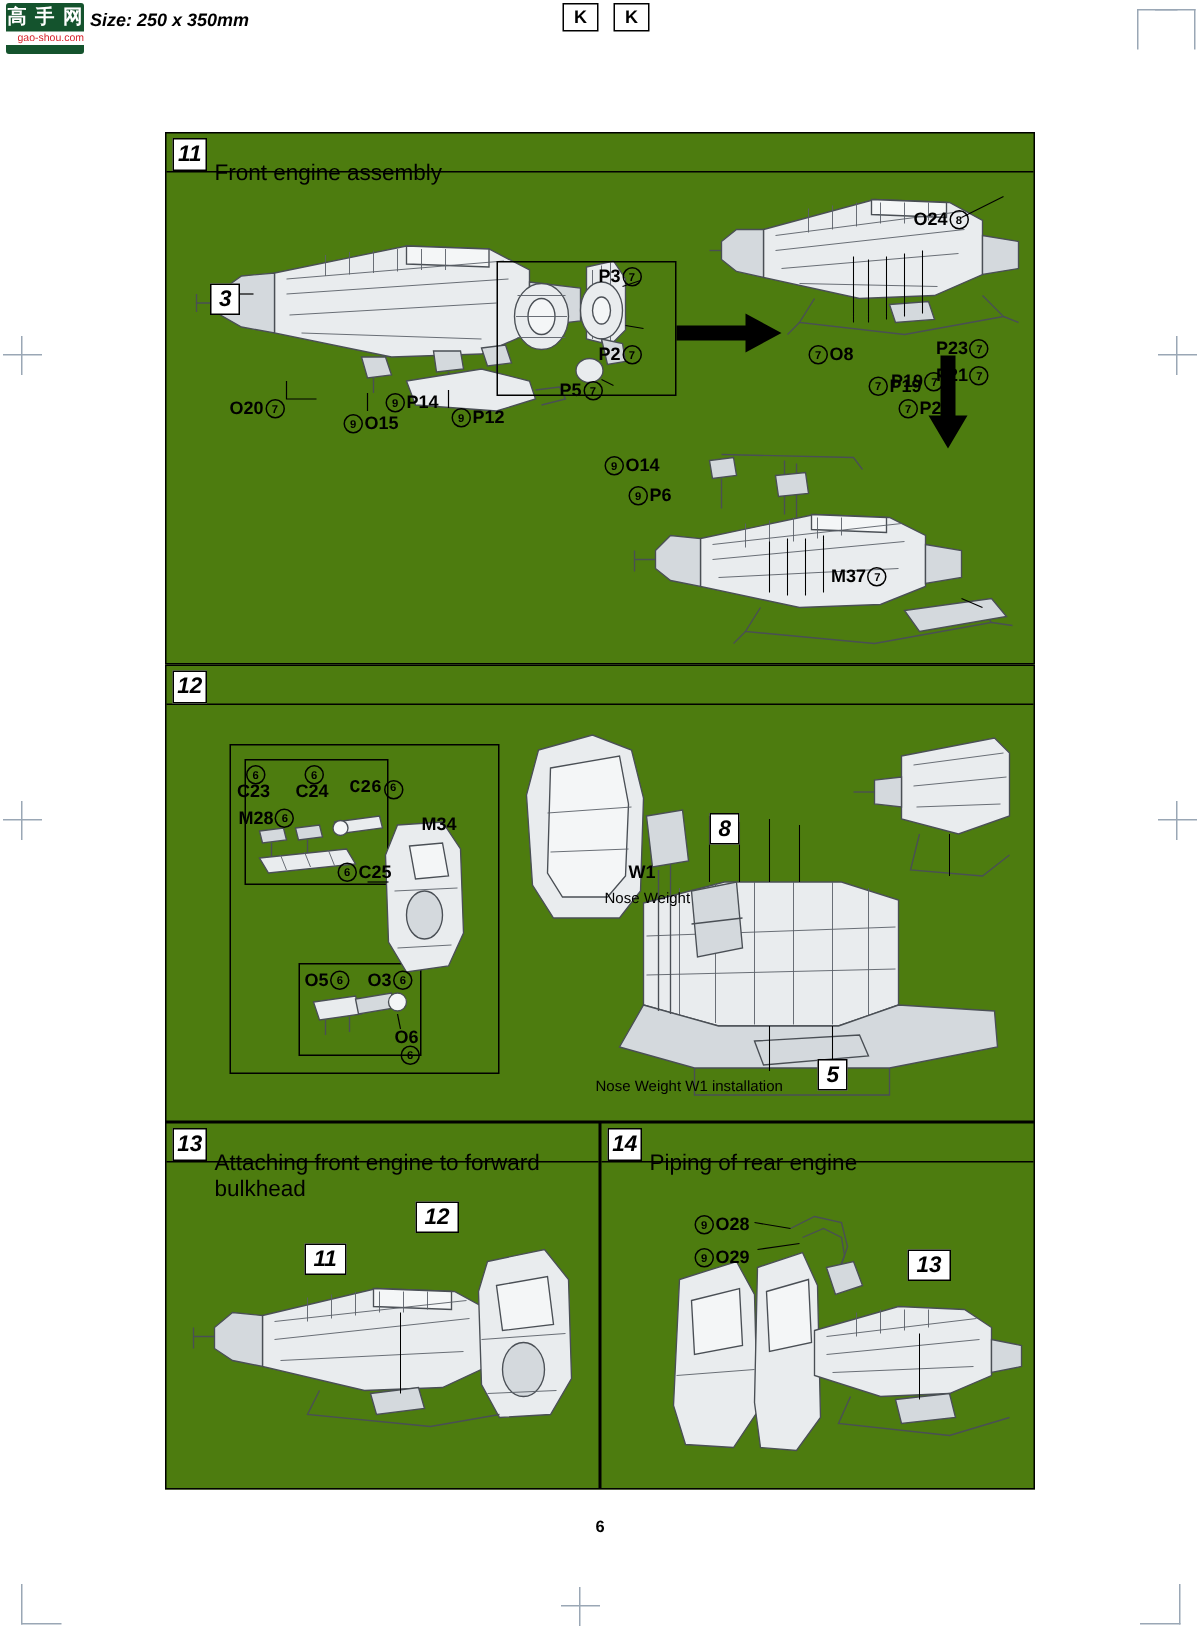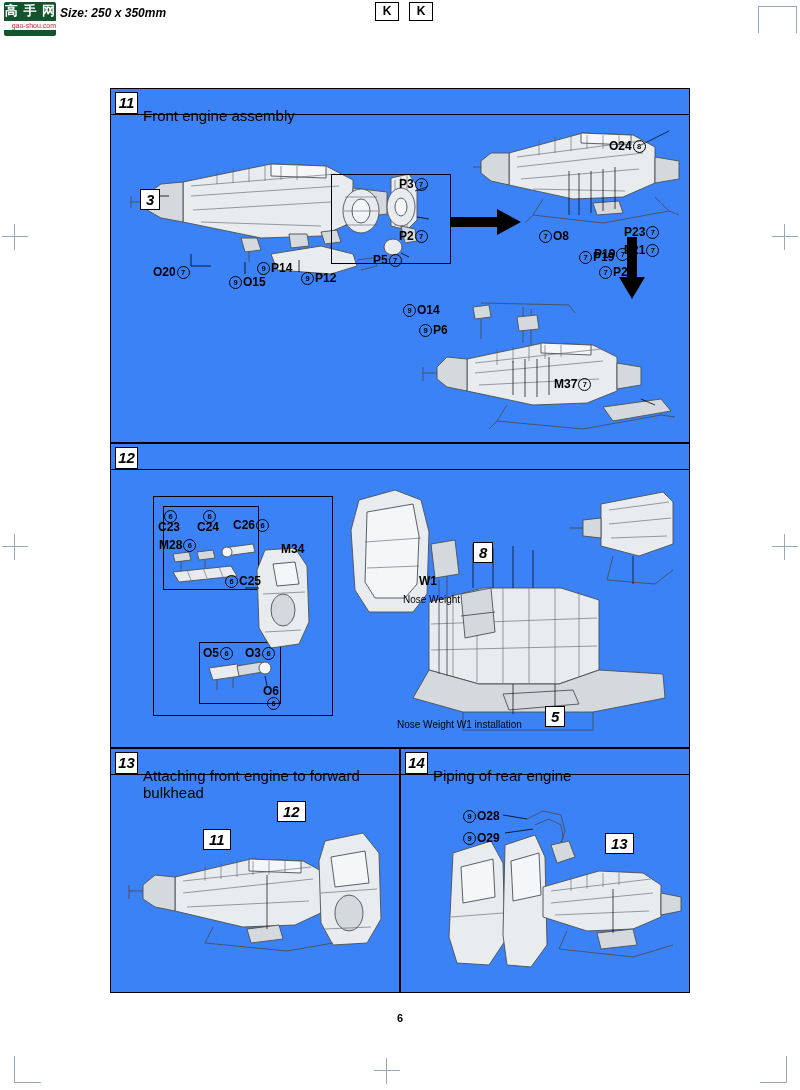--- a/index.html
+++ b/index.html
@@ -85,21 +85,21 @@
   .corner.tl { border-left-width: 1px; border-top-width: 1px; }
   .corner.tr { border-right-width: 1px; border-top-width: 1px; }
   .corner.bl { border-left-width: 1px; border-bottom-width: 1px; }
   .corner.br { border-right-width: 1px; border-bottom-width: 1px; }
 
   
   .panel {
     position: absolute;
     border: 1.6px solid #000;
     box-sizing: border-box;
-    background: #3b82f6;
+    background: #4d7c0f;
   }
   .panel-head {
     position: absolute;
     left: 0; top: 0;
     right: 0;
     height: 26px;
     border-bottom: 1.6px solid #000;
     box-sizing: border-box;
   }
   .step-num {
@@ -453,21 +453,21 @@
   </div>
   <div class="lbl bold" style="left:47px;top:76px;">
     <span>C23</span>
   </div>
   <div class="lbl bold sm" style="left:92px;top:66px;">
     <span class="circ">6</span>
   </div>
   <div class="lbl bold" style="left:86px;top:76px;">
     <span>C24</span>
   </div>
-  <div class="lbl bold" style="left:122px;top:74px;">
+  <div class="lbl bold" style="left:122px;top:74px;font-family:Liberation Mono, monospace;">
     <span>C26</span><span class="circ after">6</span>
   </div>
   <div class="lbl bold" style="left:114px;top:112px;margin-top:18px;">
     <span class="circ">6</span><span>C25</span>
   </div>
   <div class="lbl bold" style="left:48px;top:94px;">
     <span>M28</span><span class="circ after">6</span>
   </div>
   <div class="lbl bold" style="left:170px;top:98px;">
     <span>M34</span>

